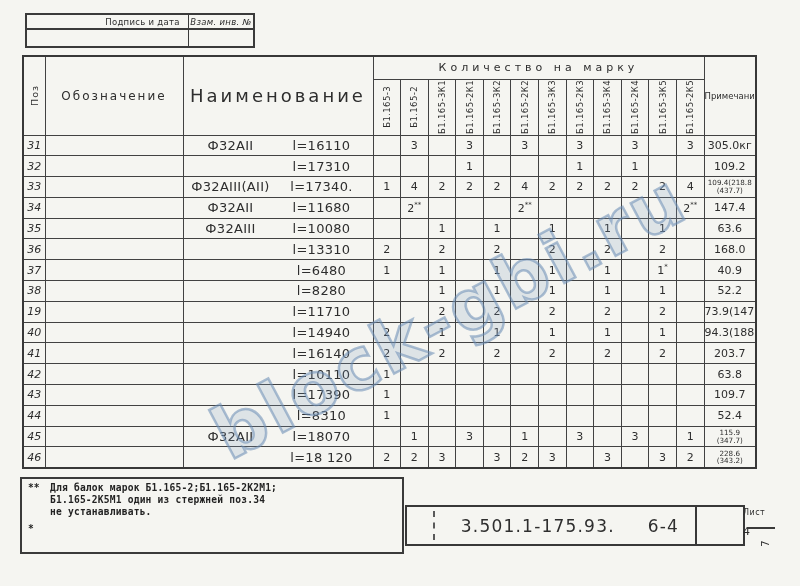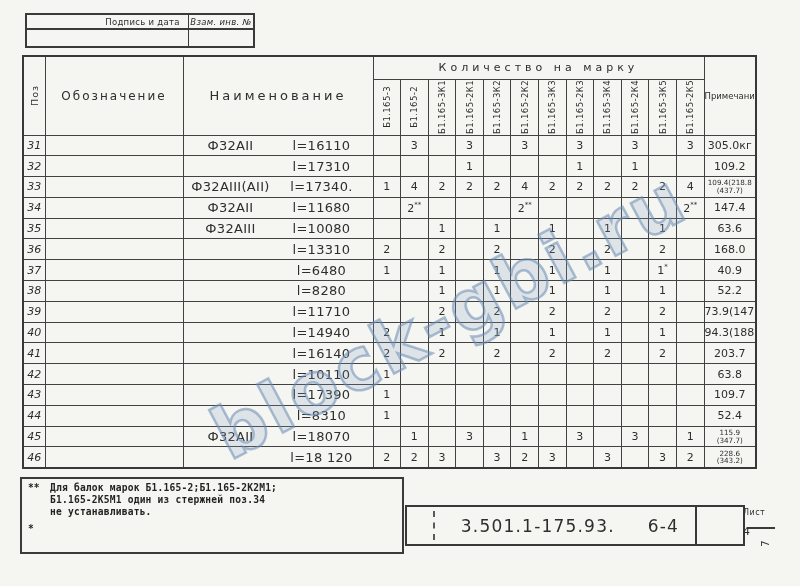--- a/index.html
+++ b/index.html
@@ -33,21 +33,21 @@
     border-collapse: collapse; table-layout: fixed; width: 735px;
     background: transparent;
   }
   table.spec { border: 2px solid #383838; }
   table.spec th, table.spec td {
     border: 1px solid #424242; padding: 0; overflow: hidden;
     font-weight: normal; color: #2e2e2e;
   }
   th.h-pos  { width: 22px; }
   th.h-des  { width: 138px; font-size: 12px; letter-spacing: 2px; }
-  th.h-name { width: 190px; font-size: 13px; letter-spacing: 3px; }
+  th.h-name { width: 190px; font-size: 18px; letter-spacing: 3px; }
   th.h-note { width: 52px; font-size: 8.5px; letter-spacing: 0; }
   th.h-qty-group { height: 23px; font-size: 11px; letter-spacing: 4px; }
   th.h-mark { width: 27.75px; height: 56px; vertical-align: middle; }
   .rot {
     writing-mode: vertical-rl; transform: rotate(180deg);
     font-size: 8.5px; white-space: nowrap; margin: 0 auto; display: block;
     letter-spacing: 0.4px;
   }
   .rot-pos { font-size: 9.5px; letter-spacing: 1px; }
   table.spec td { height: 20.8px; font-size: 11px; text-align: center; }
@@ -360,21 +360,21 @@
           <td class="c-qty"></td>
           <td class="c-qty">1</td>
           <td class="c-qty"></td>
           <td class="c-qty">1</td>
           <td class="c-qty"></td>
           <td class="c-qty">1</td>
           <td class="c-qty"></td>
           <td class="c-note">52.2</td>
         </tr>
         <tr>
-          <td class="c-pos">39</td>
+          <td class="c-pos">19</td>
           <td class="c-des"></td>
           <td class="c-name">
             <span class="name-inner">
               <span class="name-type"></span>
               <span class="name-len">l=11710</span>
             </span>
           </td>
           <td class="c-qty"></td>
           <td class="c-qty"></td>
           <td class="c-qty">2</td>

